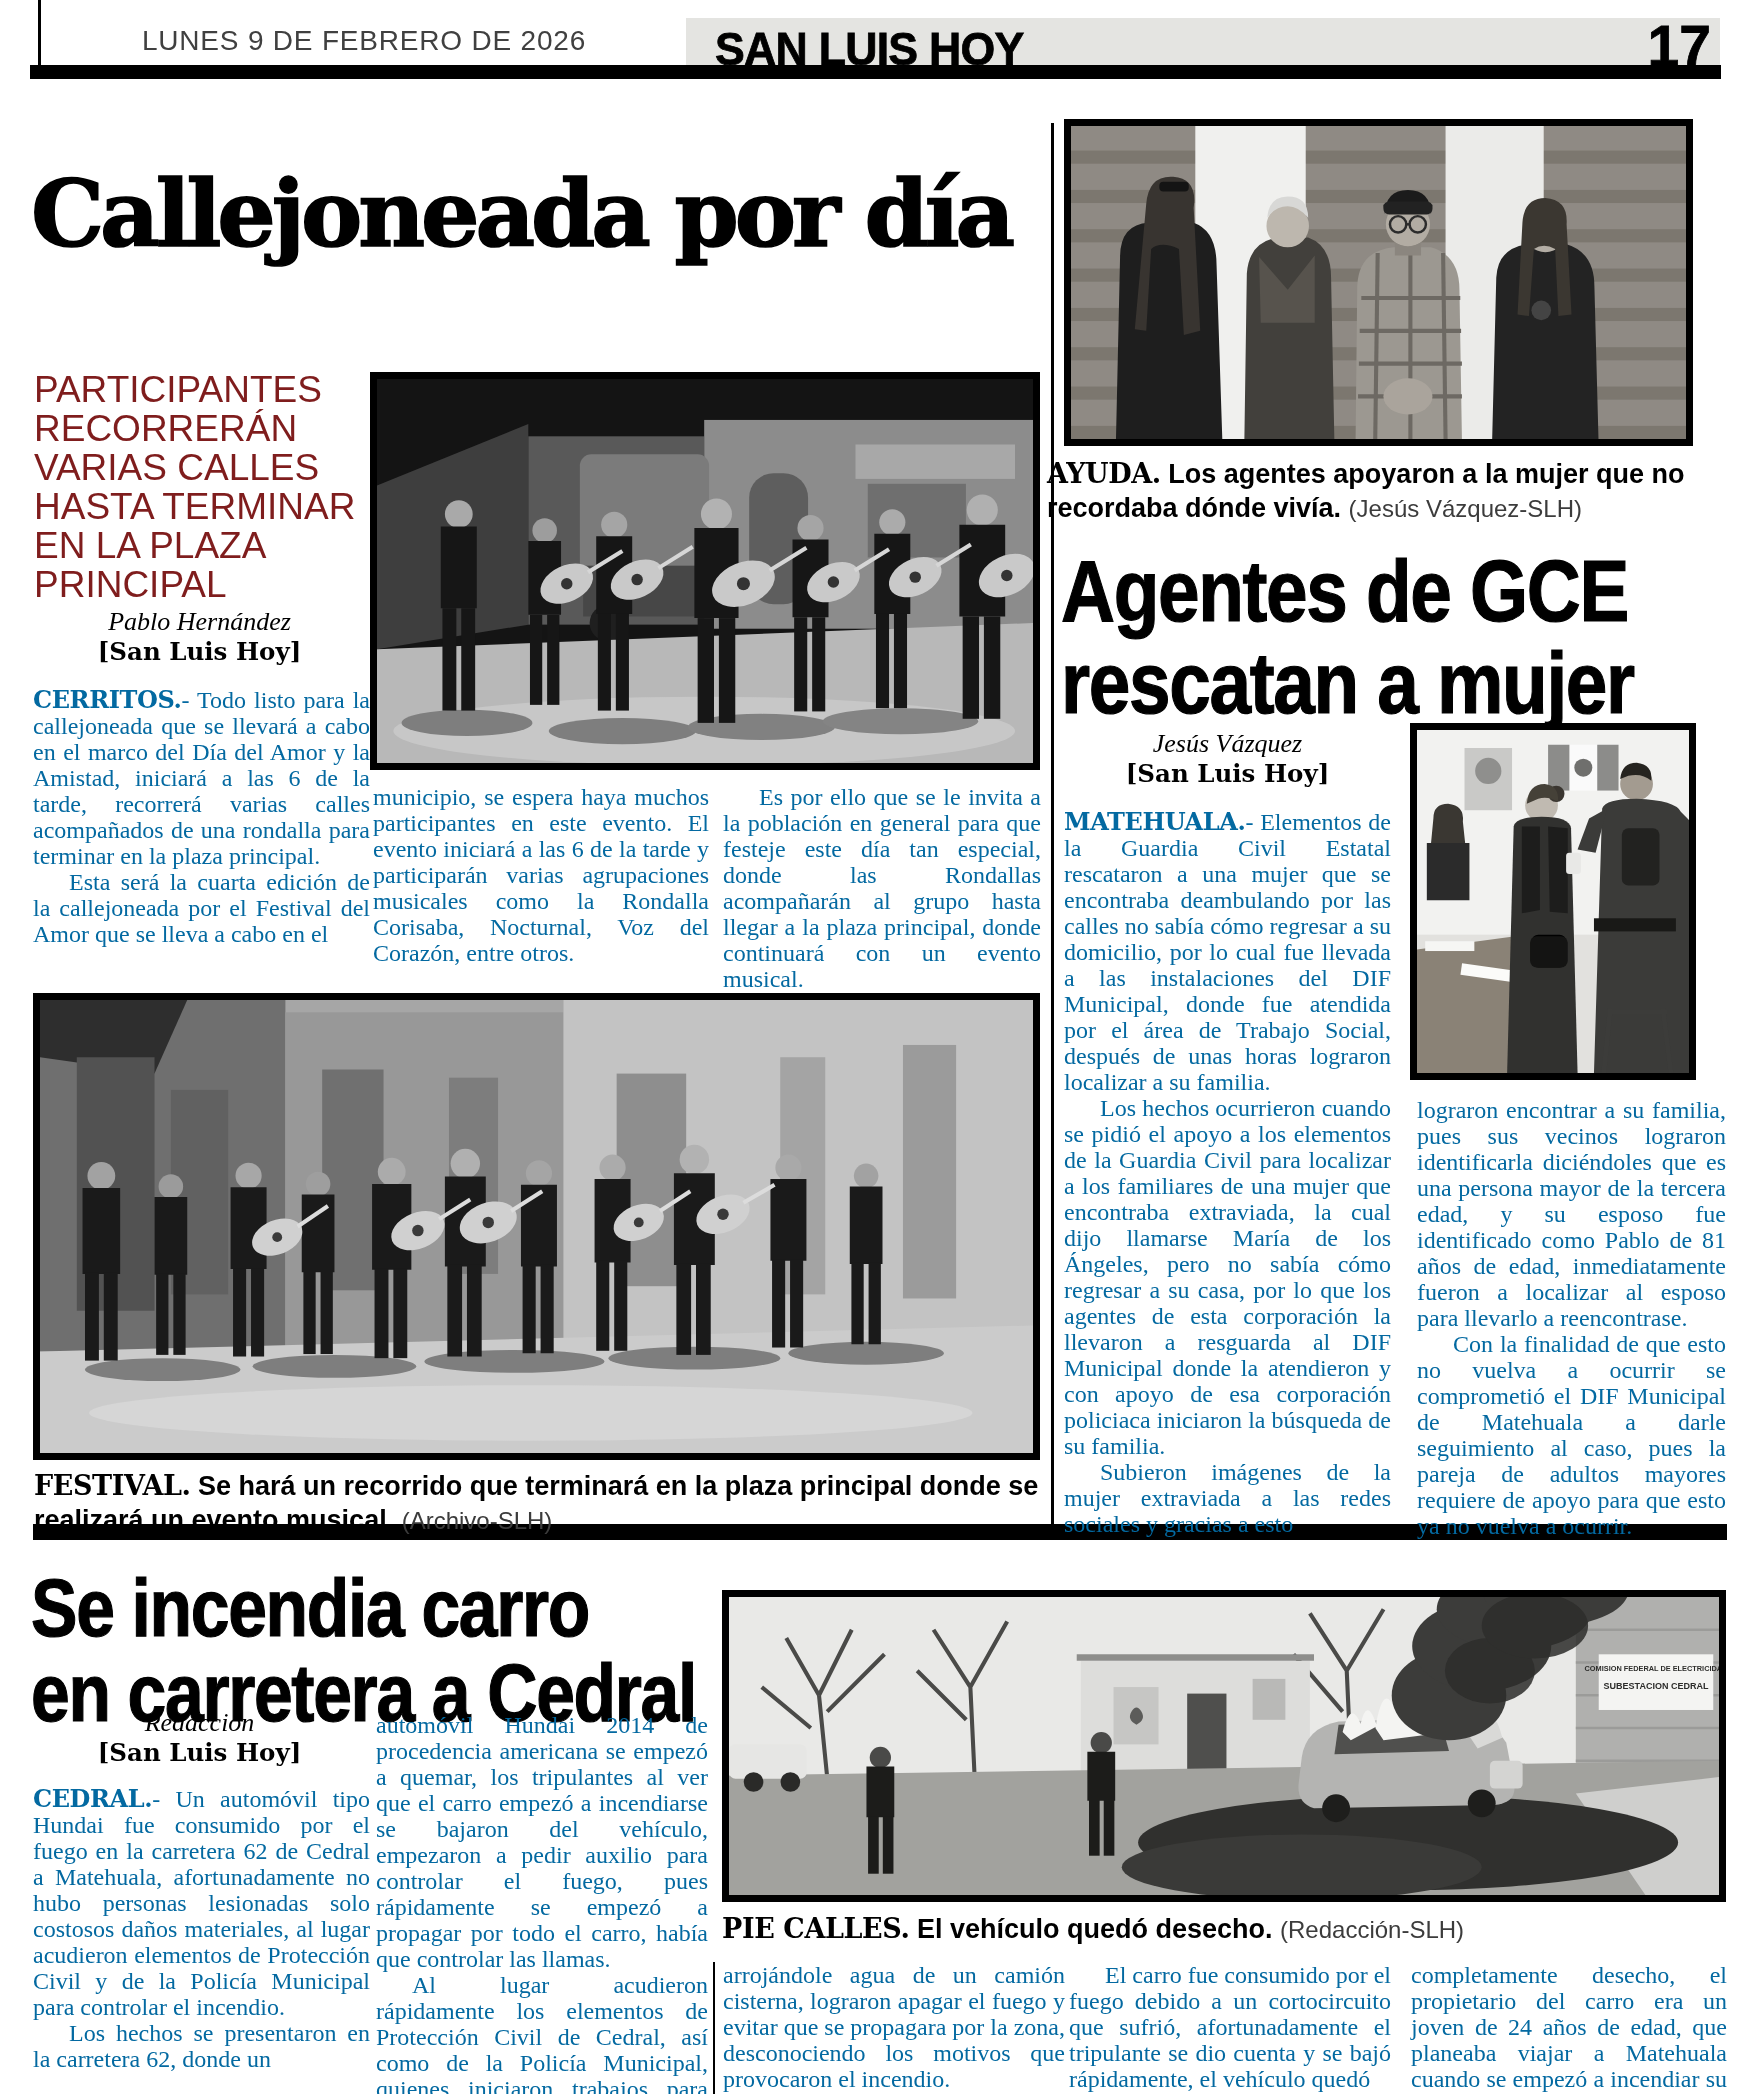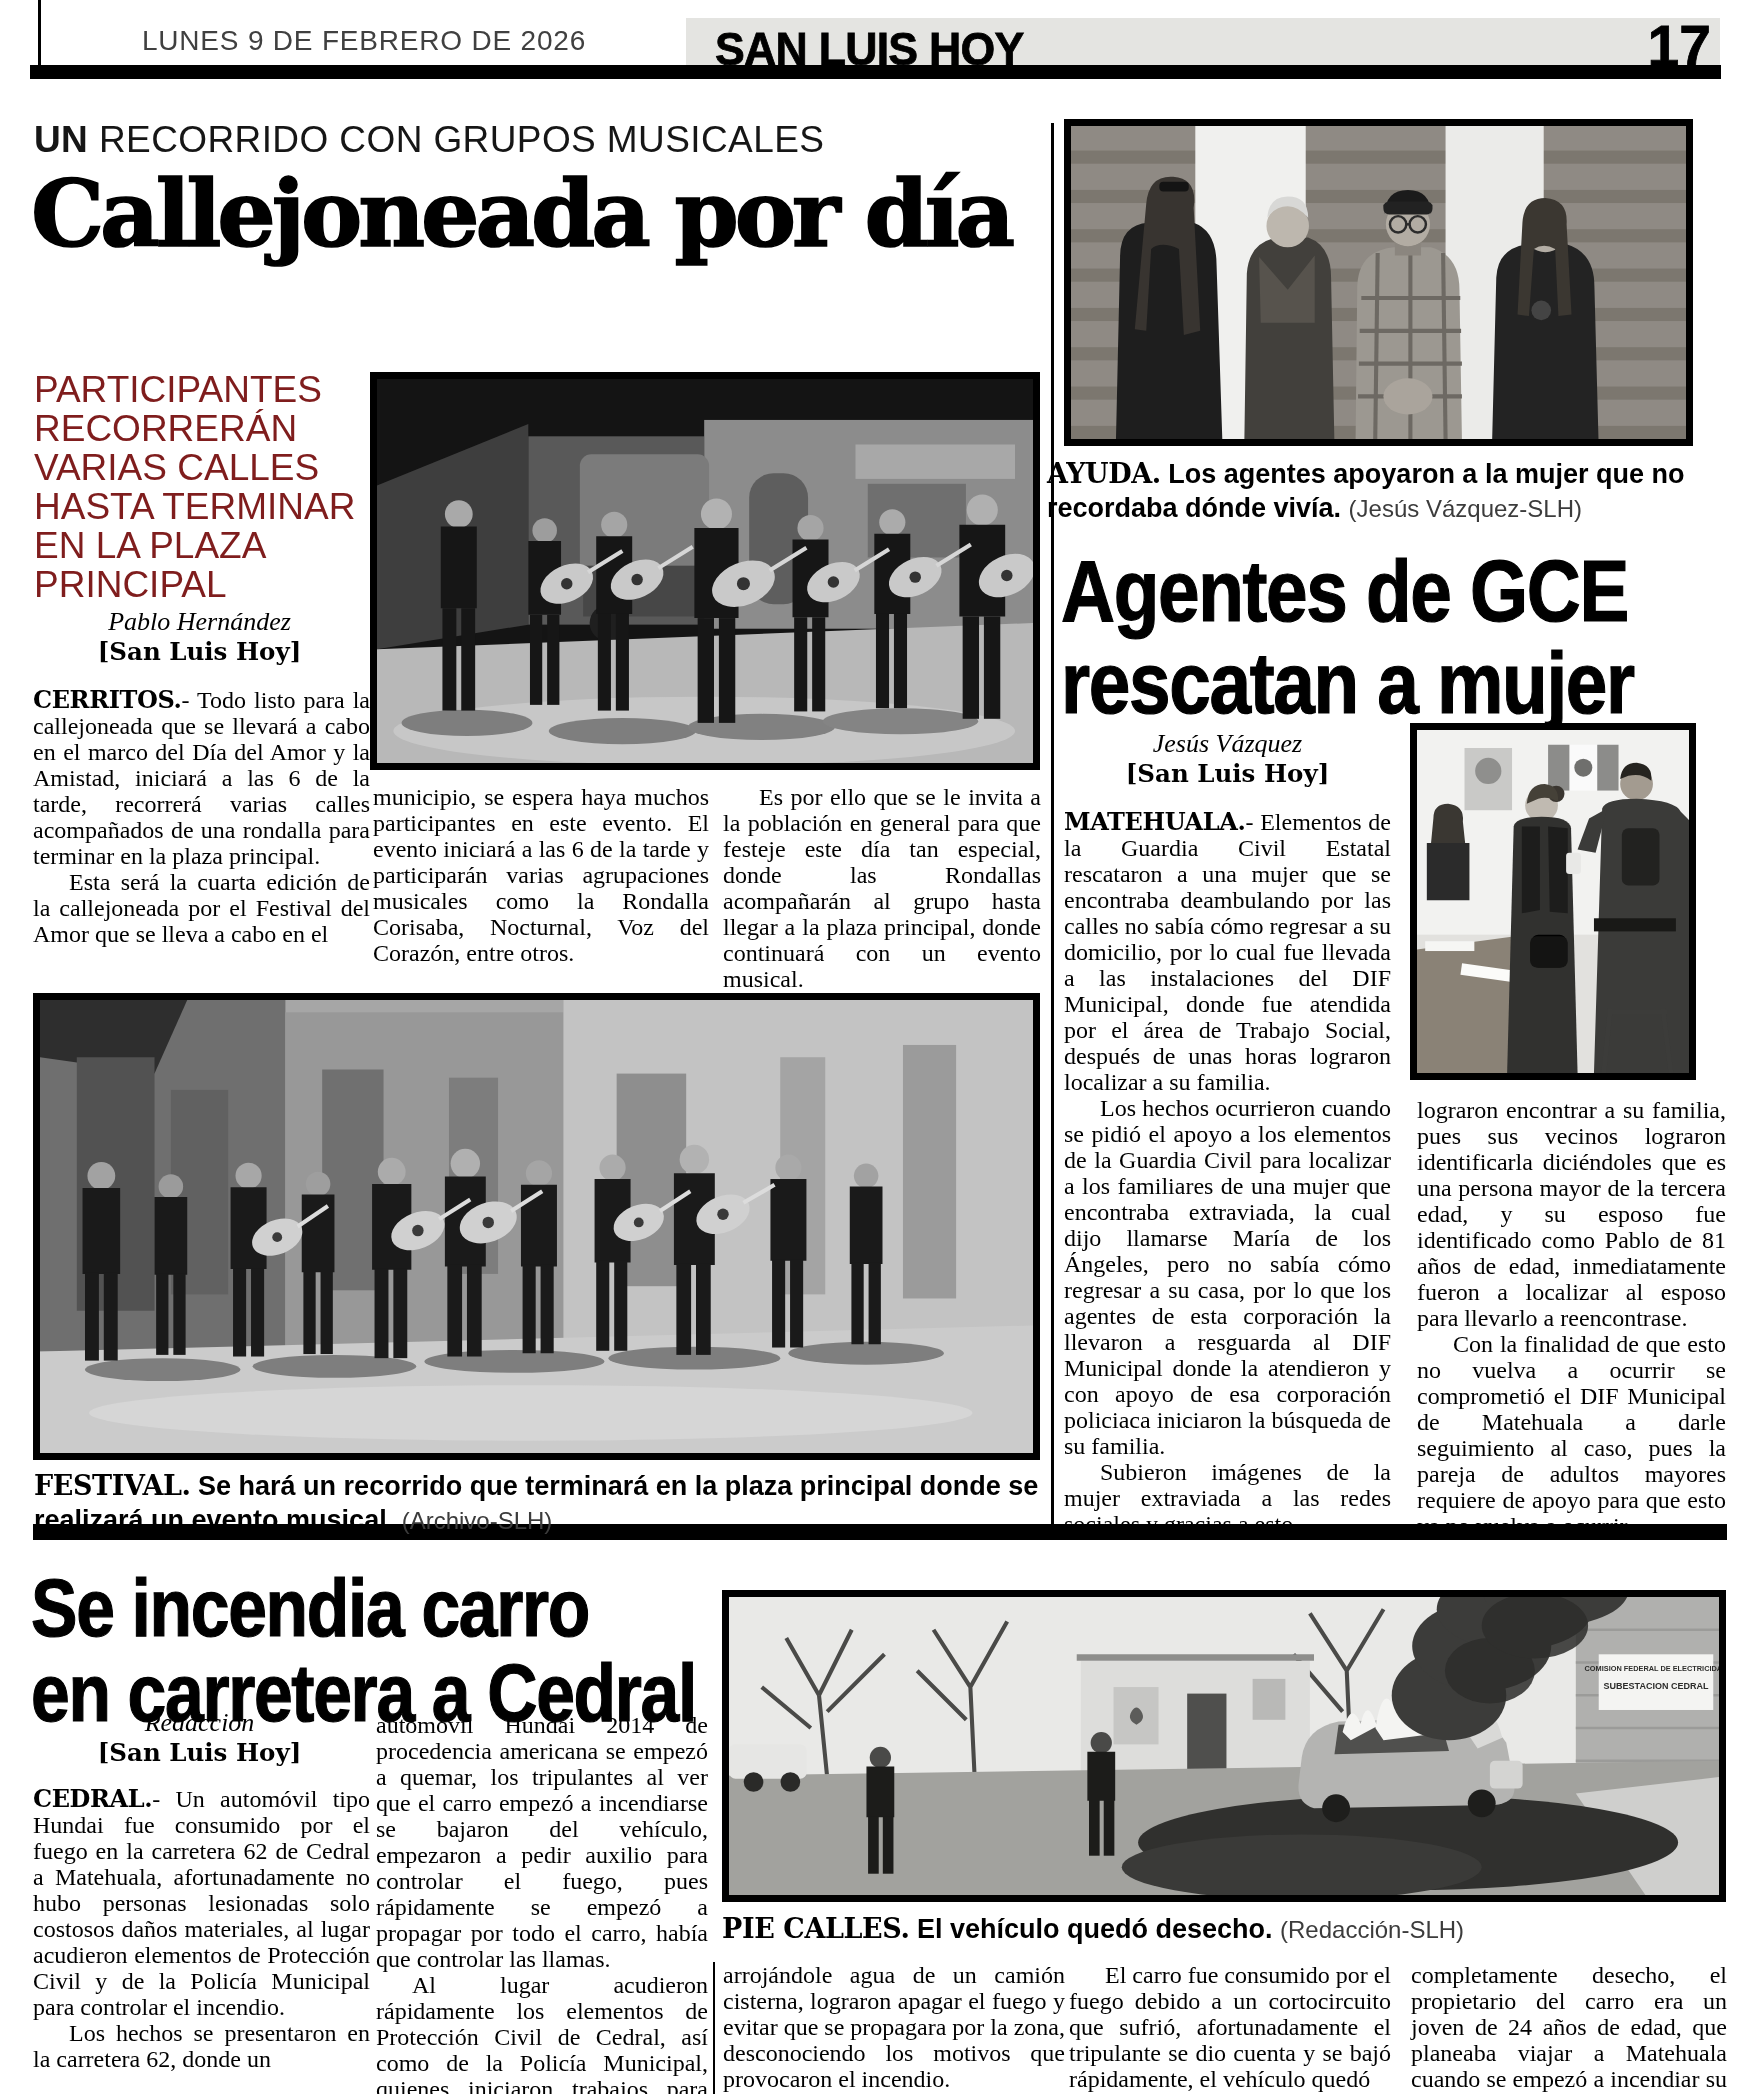--- a/index.html
+++ b/index.html
@@ -48,21 +48,21 @@
   .byline{text-align:center;}
   .byline .author{display:block;font-family:"Liberation Serif",serif;font-style:italic;
                   font-size:26px;line-height:31px;}
   .byline .outlet{display:block;font-family:"DejaVu Serif",serif;font-weight:bold;
                   font-size:24.5px;line-height:29.5px;}
   .by1{left:34px;top:606px;width:331px;}
   .by2{left:1064px;top:728px;width:327px;}
   .by3{left:34px;top:1707px;width:331px;}
 
   .body-text{font-family:"Liberation Serif",serif;font-size:24px;line-height:26px;
-             text-align:justify;color:#000000;}
+             text-align:justify;color:#0369a1;}
   .body-text p{margin:0;}
   .body-text p.indent{text-indent:36px;}
   .lead-in{font-family:"DejaVu Serif",serif;font-weight:bold;letter-spacing:-0.4px;}
 
   .caption{font-family:"Liberation Sans",sans-serif;font-weight:bold;font-size:27px;
            line-height:34px;color:#000;}
   .caption .lead{font-family:"DejaVu Serif",serif;font-weight:bold;letter-spacing:-0.4px;}
   .caption .credit{font-weight:normal;font-size:24px;color:#3c3c3c;}
 
   
@@ -98,21 +98,20 @@
   <div class="abs date-text">LUNES 9 DE FEBRERO DE 2026</div>
   <div class="abs nameplate"></div>
   <div class="abs masthead">SAN LUIS HOY</div>
   <div class="abs pagenum">17</div>
   <div class="abs header-bar"></div>
 
   <div class="abs vrule-main"></div>
   <div class="abs divider"></div>
   <div class="abs vrule-bottom"></div>
 
-  <div class="abs kicker"><b>UN</b><span> RECORRIDO CON GRUPOS MUSICALES</span></div>
   <div class="abs headline-serif hl1a">Callejoneada por día</div>
 
   <div class="abs deck">PARTICIPANTES RECORRERÁN VARIAS CALLES HASTA TERMINAR EN LA PLAZA PRINCIPAL</div>
 
   <div class="abs byline by1">
     <span class="author">Pablo Hernández</span>
     <span class="outlet">[San Luis Hoy]</span>
   </div>
 
   <div class="abs body-text c-main1">

